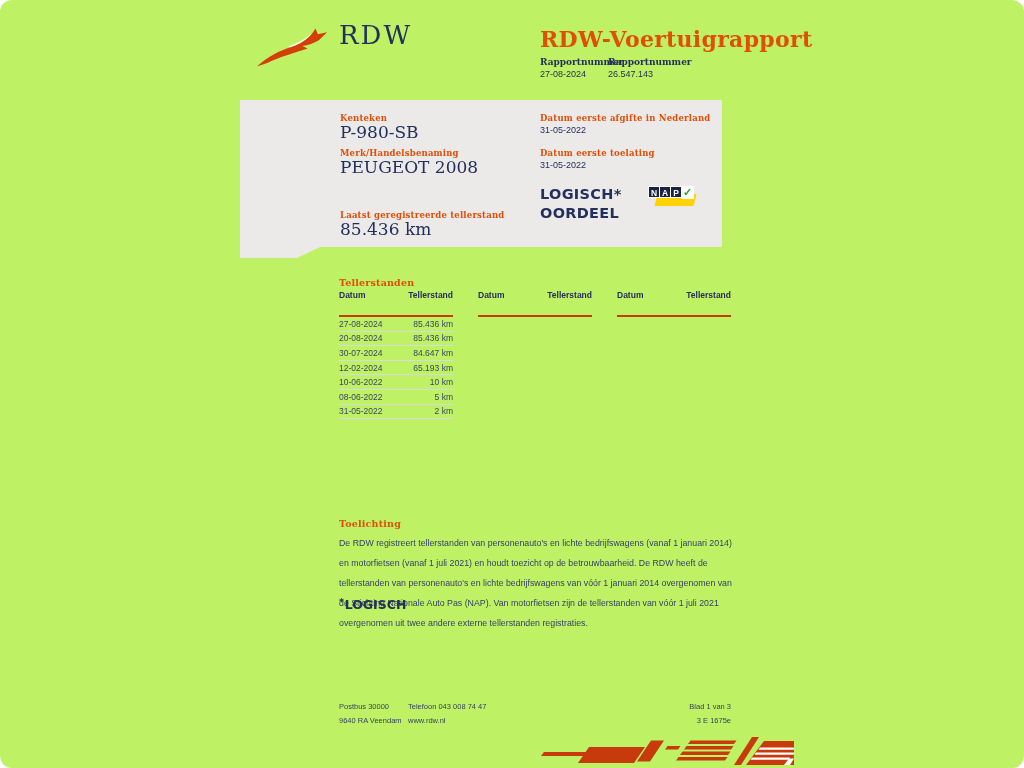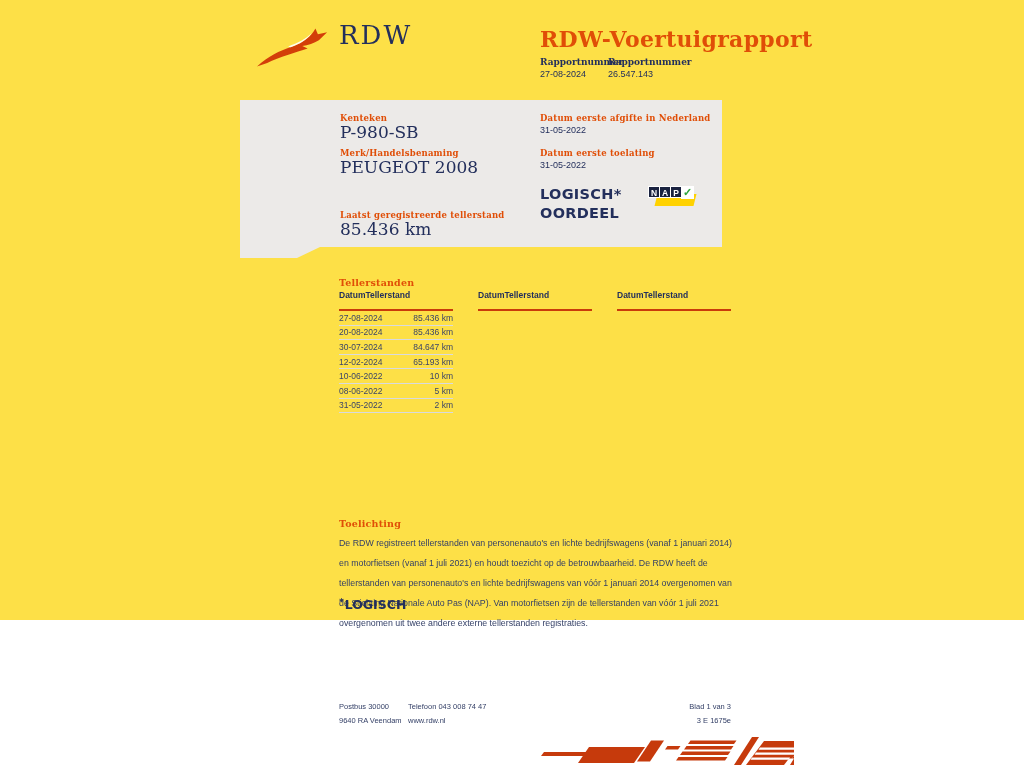--- a/index.html
+++ b/index.html
@@ -7,21 +7,21 @@
     --orange-deep:#C93B0A;
     --navy:#232F5C;
     --panel-gray:#ECEAE8;
     --nap-yellow:#FFD200;
     --nap-green:#2EA43C;
     --row-line:#D8DAE0;
   }
   *{margin:0;padding:0;box-sizing:border-box;}
   html,body{width:1024px;height:768px;background:#ffffff;overflow:hidden;}
   body{font-family:"Liberation Sans",sans-serif;color:var(--navy);}
-  .page{position:relative;width:1024px;height:620px;background:#fde047;}
+  .page{position:relative;width:1024px;height:768px;background:#bef264;border-radius:12px;}
 
   
   .logo-mark{position:absolute;left:256px;top:22px;width:76px;height:48px;}
   .logo-text{position:absolute;left:339px;top:20px;font-family:"DejaVu Serif",serif;
     font-size:26px;letter-spacing:2px;color:var(--navy);}
   .report-title{position:absolute;left:540px;top:26px;font-family:"DejaVu Serif",serif;
     font-weight:bold;font-size:22px;color:var(--orange);letter-spacing:.3px;}
   .meta-label{position:absolute;top:57px;font-family:"DejaVu Serif",serif;font-weight:bold;
     font-size:9px;color:var(--navy);}
   .meta-value{position:absolute;top:69px;font-size:9px;color:var(--navy);}
@@ -43,22 +43,22 @@
     transform:skewX(-14deg);}
   .nap-letter{position:absolute;top:1px;width:12px;height:12px;background:#1A2340;color:#fff;
     font-size:8.5px;font-weight:bold;text-align:center;line-height:12px;border:1px solid #fff;}
   .nap-check{position:absolute;left:33px;top:1px;width:13px;height:13px;background:#fff;
     color:var(--nap-green);font-size:11px;font-weight:bold;text-align:center;line-height:13px;}
 
   
   .section-heading{position:absolute;font-family:"DejaVu Serif",serif;font-weight:bold;
     font-size:9.5px;color:var(--orange);letter-spacing:.2px;}
   .pair{position:absolute;top:290px;width:114px;font-size:8.5px;}
-  .pair-head{display:flex;justify-content:flex-start;font-weight:bold;color:var(--navy);
-    padding-bottom:9px;border-bottom:2px solid var(--orange-deep);}
+  .pair-head{display:flex;justify-content:space-between;font-weight:bold;color:var(--navy);
+    padding-bottom:15px;border-bottom:2px solid var(--orange-deep);}
   .t-row{display:flex;justify-content:space-between;height:14.6px;align-items:center;
     border-bottom:1px solid var(--row-line);color:#3A4468;}
   .px1{left:339px;} .px2{left:478px;} .px3{left:617px;}
 
   
   .toelichting-body{position:absolute;left:339px;top:533px;width:394px;font-size:8.8px;
     line-height:20px;color:#333F66;}
   .logisch-head{position:absolute;left:339px;top:597px;font-family:"DejaVu Sans",sans-serif;
     font-weight:bold;font-size:12.5px;color:var(--navy);}
   .logisch-head .ast{font-size:9px;vertical-align:4px;margin-right:1px;}

